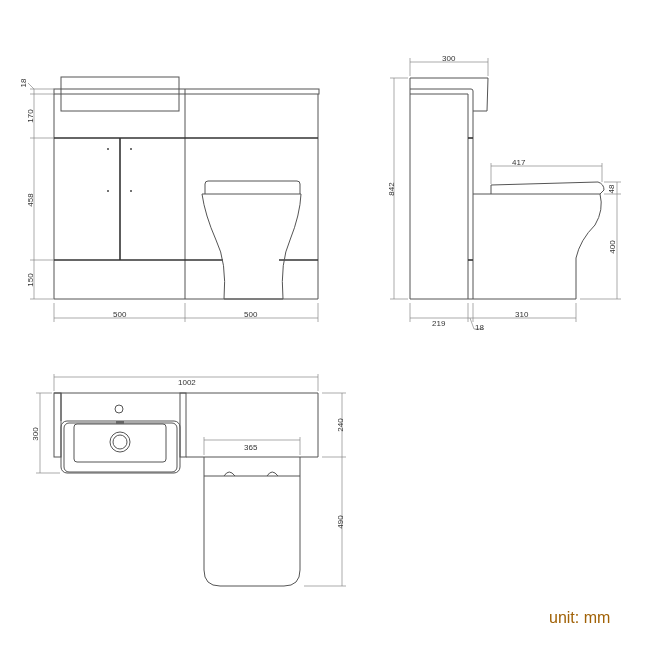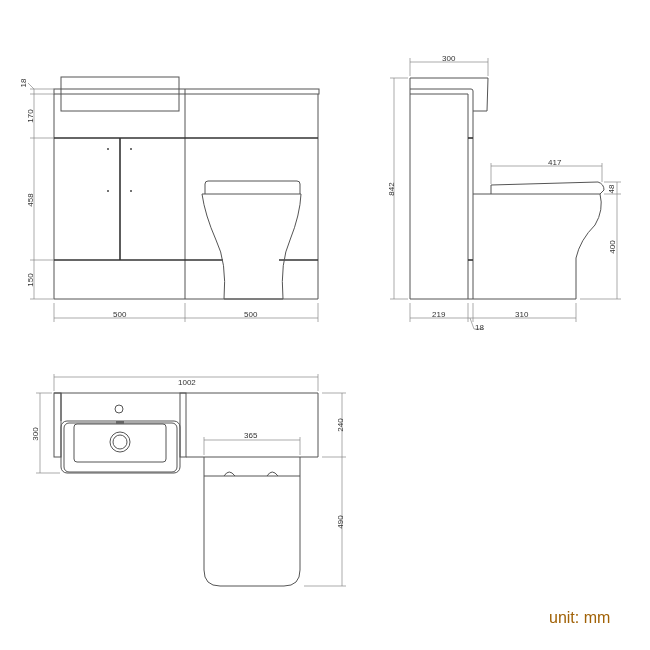--- a/index.html
+++ b/index.html
@@ -134,26 +134,26 @@
 
 <span class="vlbl" style="left:20px;top:79px;">18</span>
 <span class="vlbl" style="left:24px;top:112px;">170</span>
 <span class="vlbl" style="left:24px;top:196px;">458</span>
 <span class="vlbl" style="left:24px;top:276px;">150</span>
 <span class="lbl" style="left:113px;top:311px;">500</span>
 <span class="lbl" style="left:244px;top:311px;">500</span>
 
 <span class="lbl" style="left:442px;top:55px;">300</span>
 <span class="vlbl" style="left:385px;top:185px;">842</span>
-<span class="lbl" style="left:548px;top:159px;">417</span>
+<span class="lbl" style="left:512px;top:159px;">417</span>
 <span class="vlbl" style="left:608px;top:185px;">48</span>
 <span class="vlbl" style="left:606px;top:243px;">400</span>
-<span class="lbl" style="left:432px;top:311px;">219</span>
+<span class="lbl" style="left:432px;top:320px;">219</span>
 <span class="lbl" style="left:475px;top:324px;">18</span>
 <span class="lbl" style="left:515px;top:311px;">310</span>
 
 <span class="lbl" style="left:178px;top:379px;">1002</span>
 <span class="vlbl" style="left:29px;top:430px;">300</span>
 <span class="vlbl" style="left:334px;top:421px;">240</span>
-<span class="lbl" style="left:244px;top:432px;">365</span>
+<span class="lbl" style="left:244px;top:444px;">365</span>
 <span class="vlbl" style="left:334px;top:518px;">490</span>
 
 <span class="unit">unit: mm</span>
 
 </body></html>

